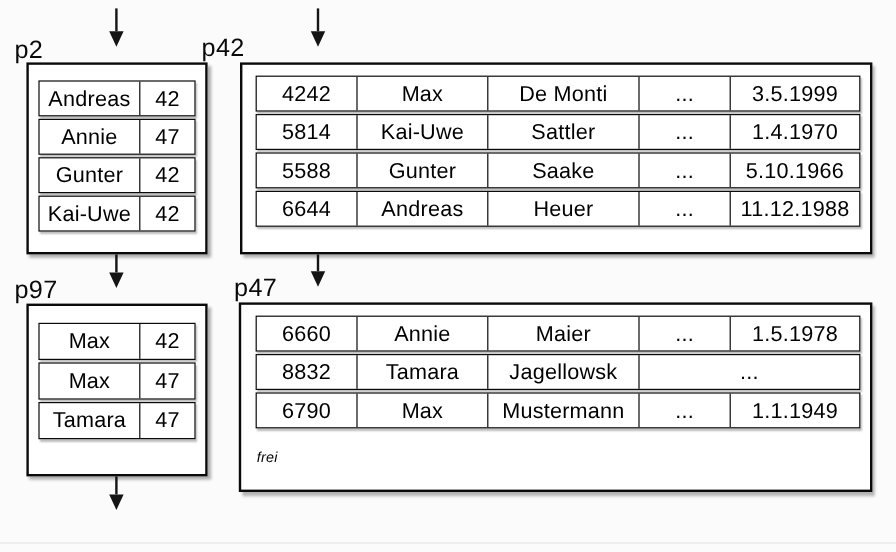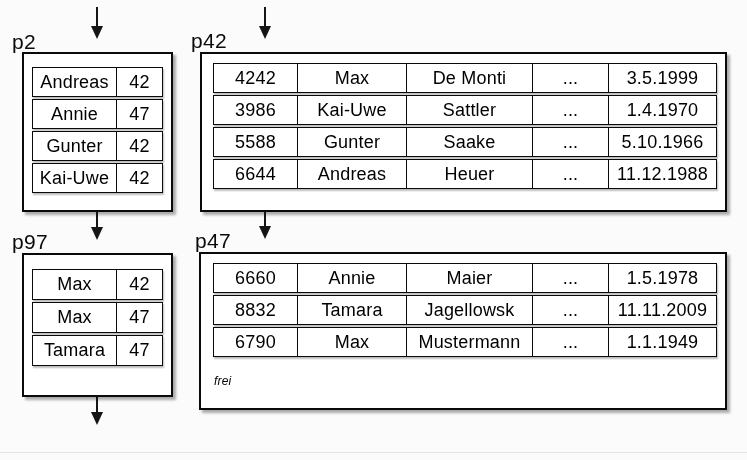--- a/index.html
+++ b/index.html
@@ -88,32 +88,32 @@
     <div class="t-row">
       <div class="t-cell c-name">Gunter</div>
       <div class="t-cell">42</div>
     </div>
     <div class="t-row">
       <div class="t-cell c-name">Kai-Uwe</div>
       <div class="t-cell">42</div>
     </div>
   </div>
 
-  <div class="page-label" style="left:191px; top:29px;">p42</div>
+  <div class="page-label" style="left:168px; top:29px;">p42</div>
   <div class="page-box" style="left:200px; top:52px; width:527px; height:160px;"></div>
   <div class="page-table rows-30" style="left:213px; top:63px; width:504px;">
     <div class="t-row">
       <div class="t-cell c-id">4242</div>
       <div class="t-cell c-first">Max</div>
       <div class="t-cell c-last">De Monti</div>
       <div class="t-cell c-dots">...</div>
       <div class="t-cell">3.5.1999</div>
     </div>
     <div class="t-row">
-      <div class="t-cell c-id">3986</div>
+      <div class="t-cell c-id">5814</div>
       <div class="t-cell c-first">Kai-Uwe</div>
       <div class="t-cell c-last">Sattler</div>
       <div class="t-cell c-dots">...</div>
       <div class="t-cell">1.4.1970</div>
     </div>
     <div class="t-row">
       <div class="t-cell c-id">5588</div>
       <div class="t-cell c-first">Gunter</div>
       <div class="t-cell c-last">Saake</div>
       <div class="t-cell c-dots">...</div>
@@ -163,21 +163,20 @@
       <div class="t-cell c-first">Annie</div>
       <div class="t-cell c-last">Maier</div>
       <div class="t-cell c-dots">...</div>
       <div class="t-cell">1.5.1978</div>
     </div>
     <div class="t-row">
       <div class="t-cell c-id">8832</div>
       <div class="t-cell c-first">Tamara</div>
       <div class="t-cell c-last">Jagellowsk</div>
       <div class="t-cell c-dots">...</div>
-      <div class="t-cell">11.11.2009</div>
     </div>
     <div class="t-row">
       <div class="t-cell c-id">6790</div>
       <div class="t-cell c-first">Max</div>
       <div class="t-cell c-last">Mustermann</div>
       <div class="t-cell c-dots">...</div>
       <div class="t-cell">1.1.1949</div>
     </div>
   </div>
   <div class="free-label" style="left:214px; top:374px;">frei</div>

